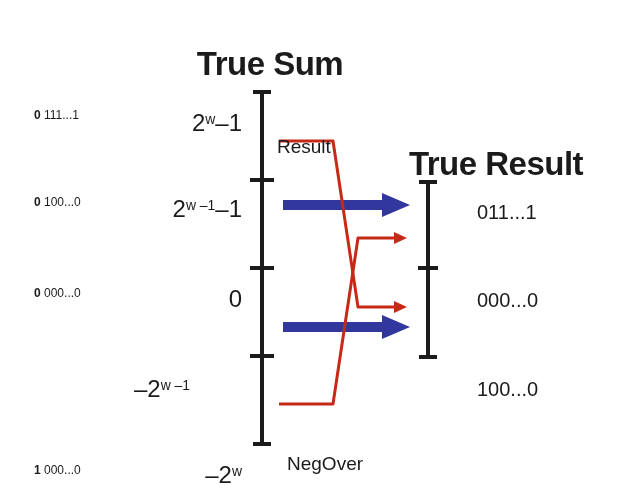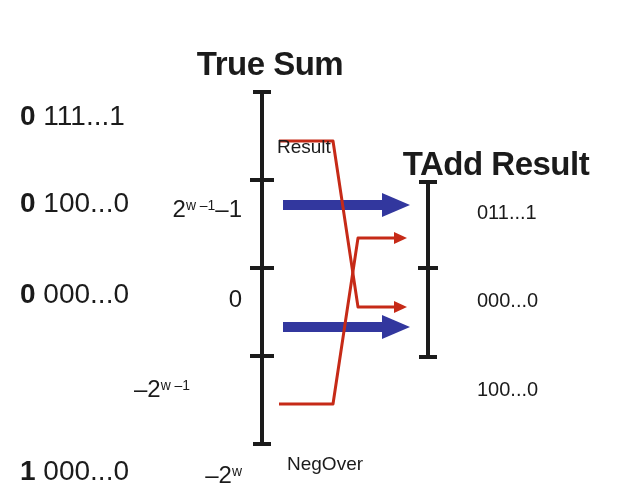--- a/index.html
+++ b/index.html
@@ -19,23 +19,23 @@
   #diagram-svg{position:absolute;left:0;top:0;}
   .abs{position:absolute;white-space:pre;margin-top:28px;}
   .title{
     font-weight:bold;
     font-size:33px;
     line-height:36px;
     letter-spacing:-0.5px;
     text-align:center;
   }
   .bin{
-    font-size:28px;
+    font-size:12px;
     line-height:23px;
-    left:20px;
+    left:34px;
   }
   .bin b{font-weight:bold;}
   .scale{
     font-size:24px;
     line-height:27px;
     width:160px;
     right:380px;
     text-align:right;
   }
   .scale sup{
@@ -91,27 +91,28 @@
       <polygon points="394,301 407,307 394,313" fill="var(--red)"></polygon>
     </g>
 
     <g>
       <path d="M279 404 L333 404 L358 238 L396 238" fill="none" stroke="var(--red)" stroke-width="3" stroke-linejoin="round"></path>
       <polygon points="394,232 407,238 394,244" fill="var(--red)"></polygon>
     </g>
   </svg>
 
   <div class="abs title" style="left:160px;top:18px;width:220px;">True Sum</div>
-  <div class="abs title" style="left:385px;top:118px;width:222px;">TAdd Result</div>
+  <div class="abs title" style="left:385px;top:118px;width:222px;">True Result</div>
 
   <div class="abs bin" style="top:76px;"><b>0</b><span> 111...1</span></div>
   <div class="abs bin" style="top:163px;"><b>0</b><span> 100...0</span></div>
   <div class="abs bin" style="top:254px;"><b>0</b><span> 000...0</span></div>
   <div class="abs bin" style="top:431px;"><b>1</b><span> 000...0</span></div>
 
+  <div class="abs scale" style="top:81px;"><span>2</span><sup>w</sup><span>–1</span></div>
   <div class="abs scale" style="top:167px;"><span>2</span><sup>w –1</sup><span>–1</span></div>
   <div class="abs scale" style="top:257px;"><span>0</span><sup></sup><span></span></div>
   <div class="abs scale" style="top:347px;text-align:center;"><span>–2</span><sup>w –1</sup><span></span></div>
   <div class="abs scale" style="top:433px;"><span>–2</span><sup>w</sup><span></span></div>
 
   <div class="abs tadd-label" style="top:173px;">011...1</div>
   <div class="abs tadd-label" style="top:261px;">000...0</div>
   <div class="abs tadd-label" style="top:350px;">100...0</div>
 
   <div class="abs over-label" style="left:277px;top:108px;">Result</div>

